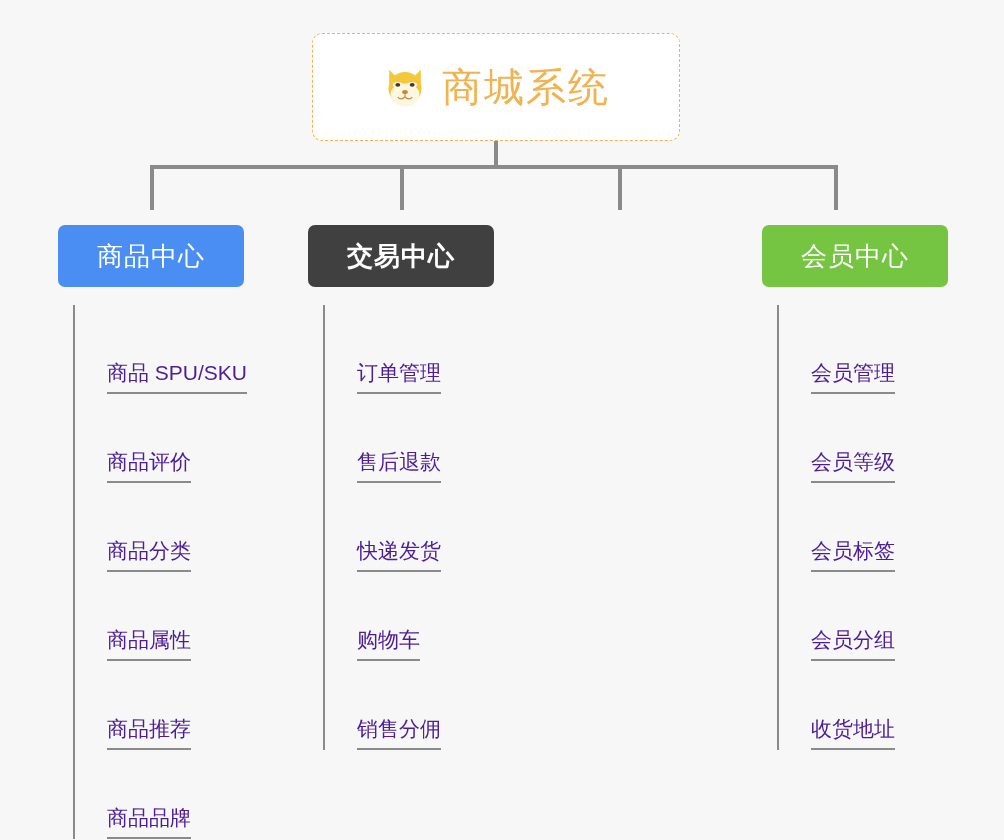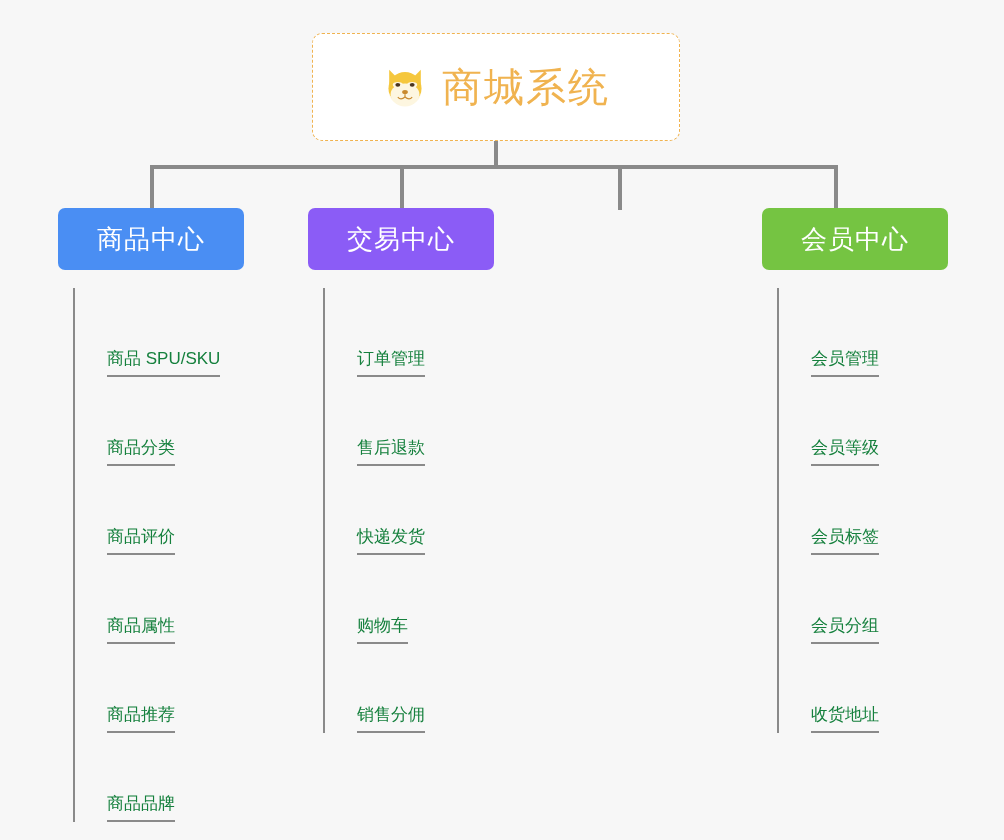--- a/index.html
+++ b/index.html
@@ -84,41 +84,42 @@
     box-sizing: border-box;
     height: 62px;
     border-radius: 7px;
     display: flex;
     align-items: center;
     justify-content: center;
     color: #ffffff;
     font-size: 26px;
     letter-spacing: 1px;
     white-space: nowrap;
+    margin-top: 17px;
   }
 
   
   .leaf-list {
     margin-top: 18px;
     margin-left: 15px;
     border-left: 2px solid #8a8a8a;
     padding: 0;
     list-style: none;
   }
   .leaf-item {
     height: 89px;
     display: flex;
     align-items: flex-end;
     padding-left: 32px;
     box-sizing: border-box;
   }
   .leaf-label {
     display: inline-block;
-    font-size: 17px;
-    color: #15803d;
+    font-size: 21px;
+    color: #4c1d95;
     line-height: 1.25;
     padding-bottom: 6px;
     border-bottom: 2px solid #8a8a8a;
     white-space: nowrap;
   }
 </style>
 </head>
 <body style="background: rgb(247, 247, 247);">
 
 <div id="mindmap">
@@ -149,39 +150,39 @@
   <div class="conn conn-drop" style="left: 618px; background: rgb(138, 138, 138);"></div>
   <div class="conn conn-drop" style="left: 834px; background: rgb(138, 138, 138);"></div>
 
   <div class="branch" style="left:58px;width:186px">
     <div class="branch-header" style="background: rgb(74, 142, 243);">商品中心</div>
     <ul class="leaf-list">
       <li class="leaf-item">
           <span class="leaf-label">商品 SPU/SKU</span>
         </li>
       <li class="leaf-item">
+          <span class="leaf-label">商品评价</span>
+        </li>
+      <li class="leaf-item">
           <span class="leaf-label">商品分类</span>
         </li>
       <li class="leaf-item">
-          <span class="leaf-label">商品评价</span>
-        </li>
-      <li class="leaf-item">
           <span class="leaf-label">商品属性</span>
         </li>
       <li class="leaf-item">
           <span class="leaf-label">商品推荐</span>
         </li>
       <li class="leaf-item">
           <span class="leaf-label">商品品牌</span>
         </li>
     </ul>
   </div>
 
   <div class="branch" style="left:308px;width:186px">
-    <div class="branch-header" style="background: #8b5cf6;">交易中心</div>
+    <div class="branch-header" style="background: #404040; font-weight: bold;">交易中心</div>
     <ul class="leaf-list">
       <li class="leaf-item">
           <span class="leaf-label">订单管理</span>
         </li>
       <li class="leaf-item">
           <span class="leaf-label">售后退款</span>
         </li>
       <li class="leaf-item">
           <span class="leaf-label">快递发货</span>
         </li>

